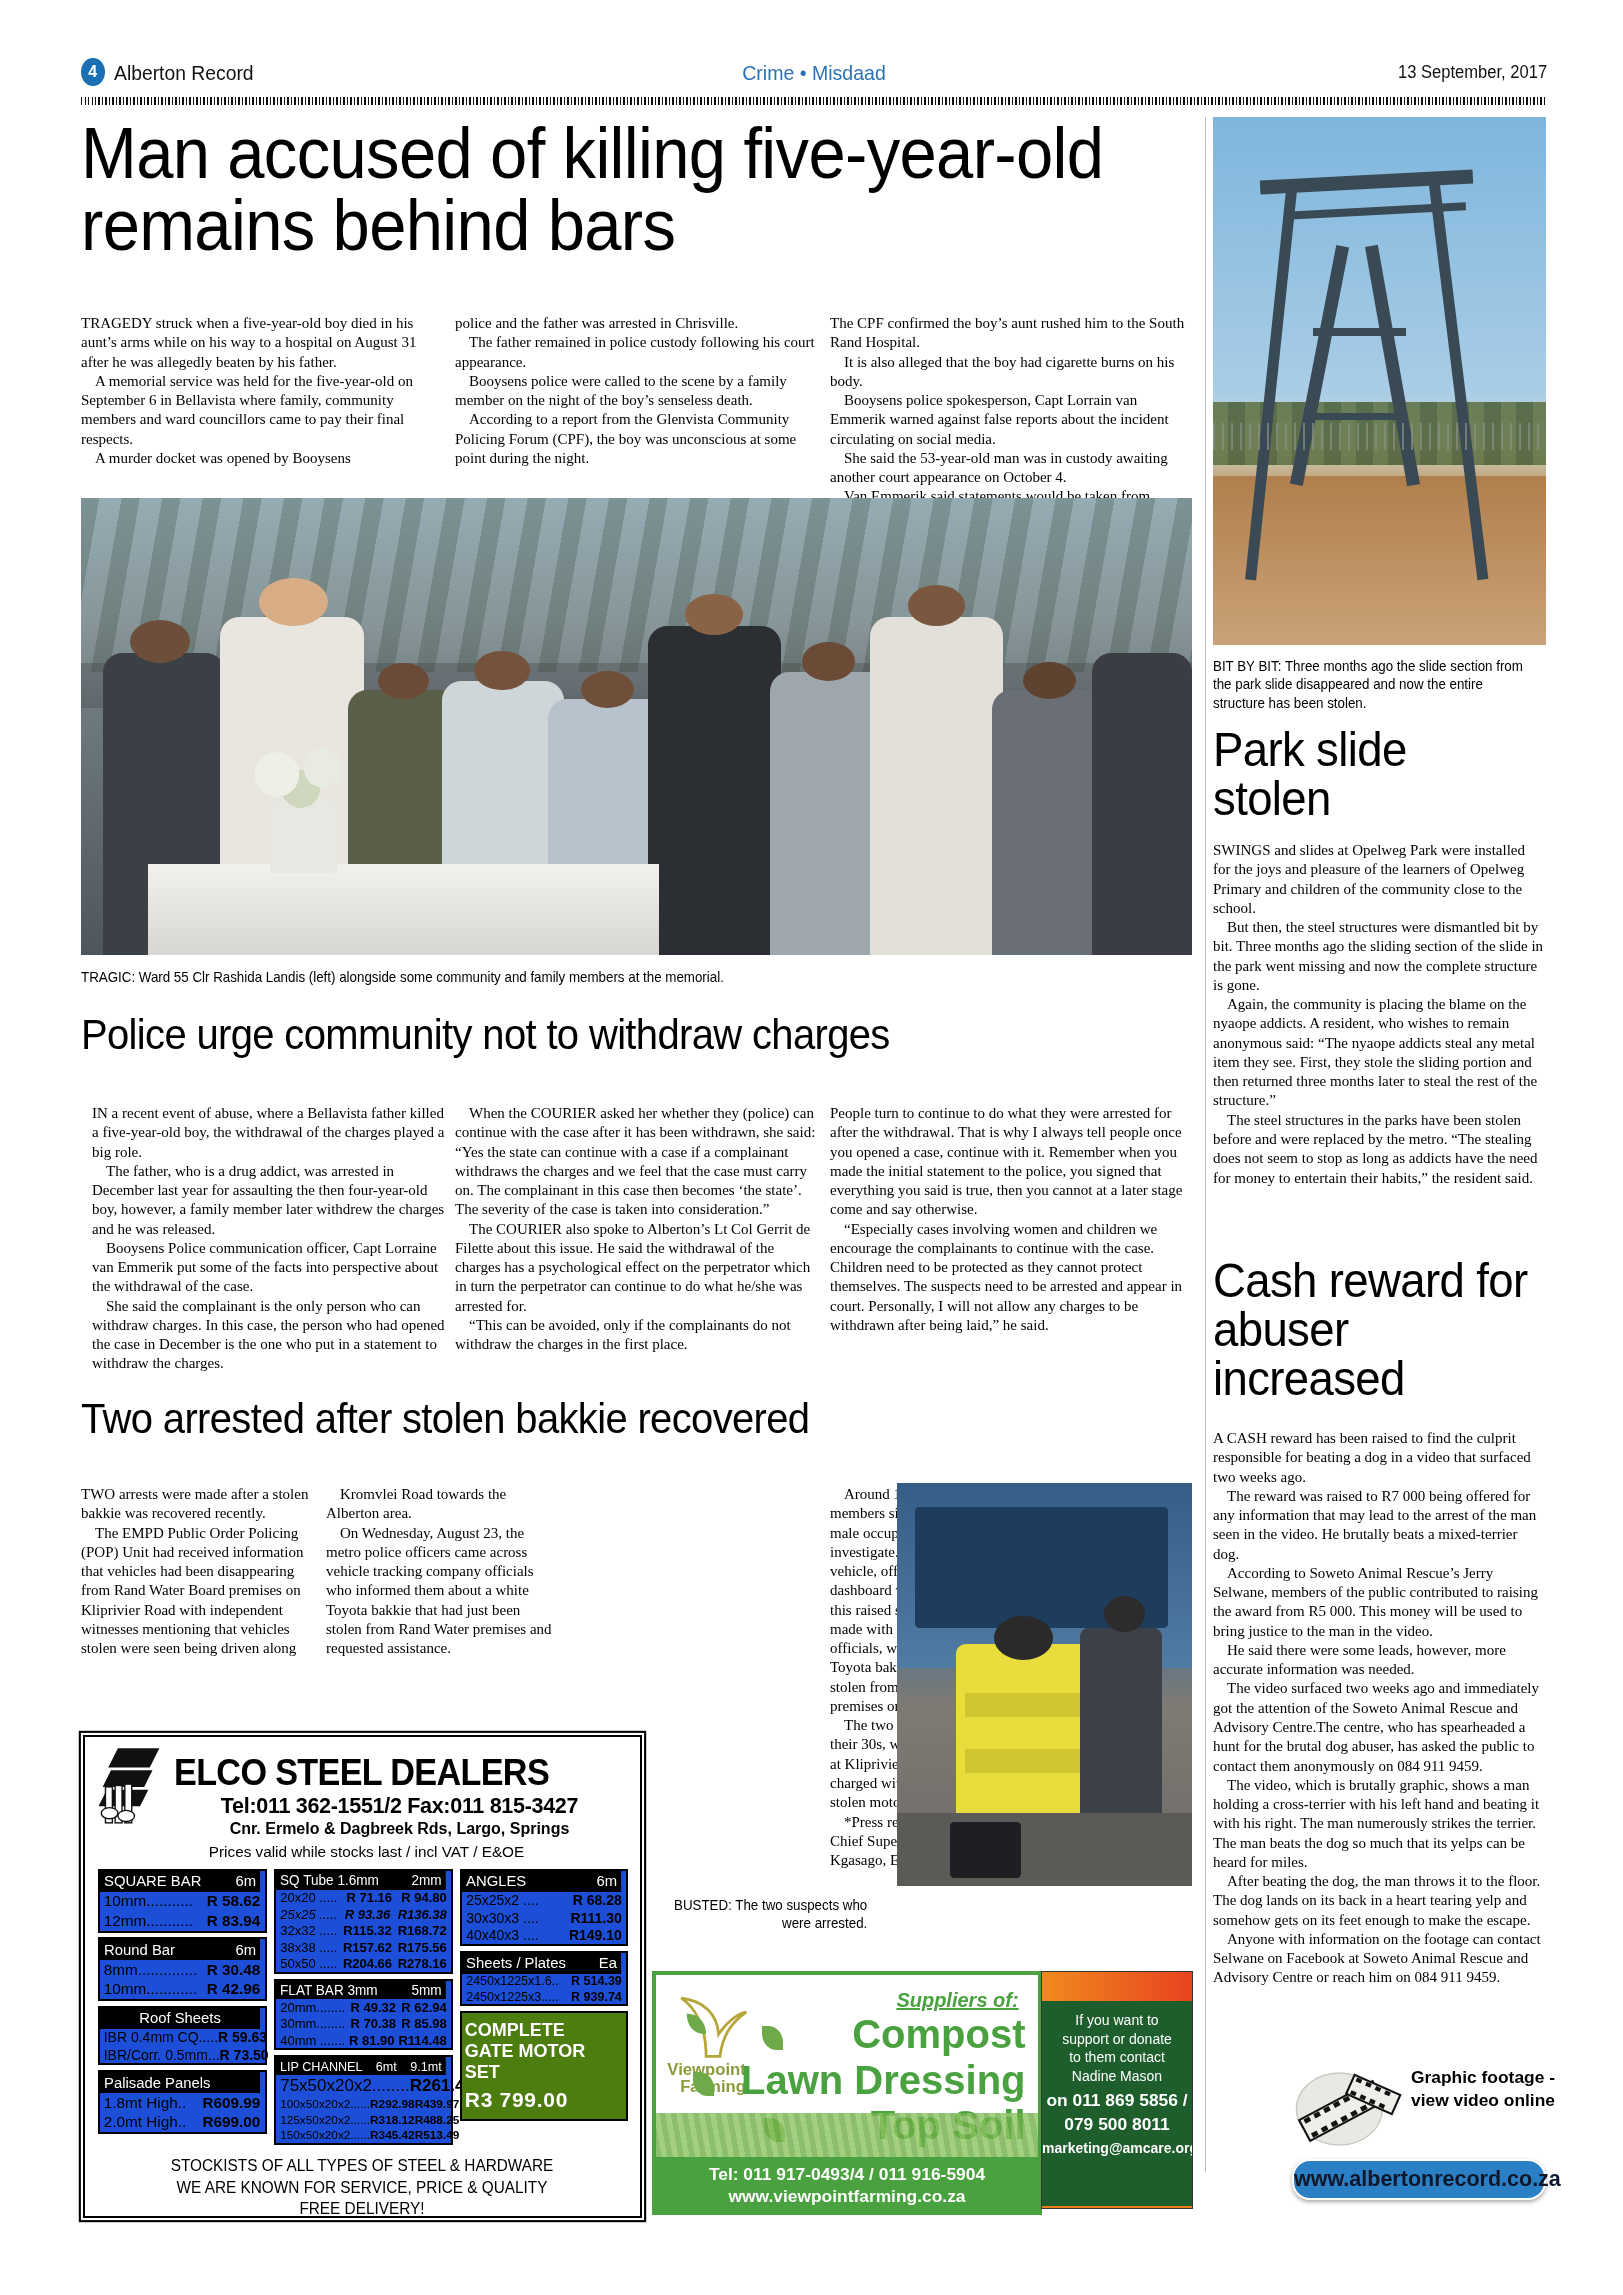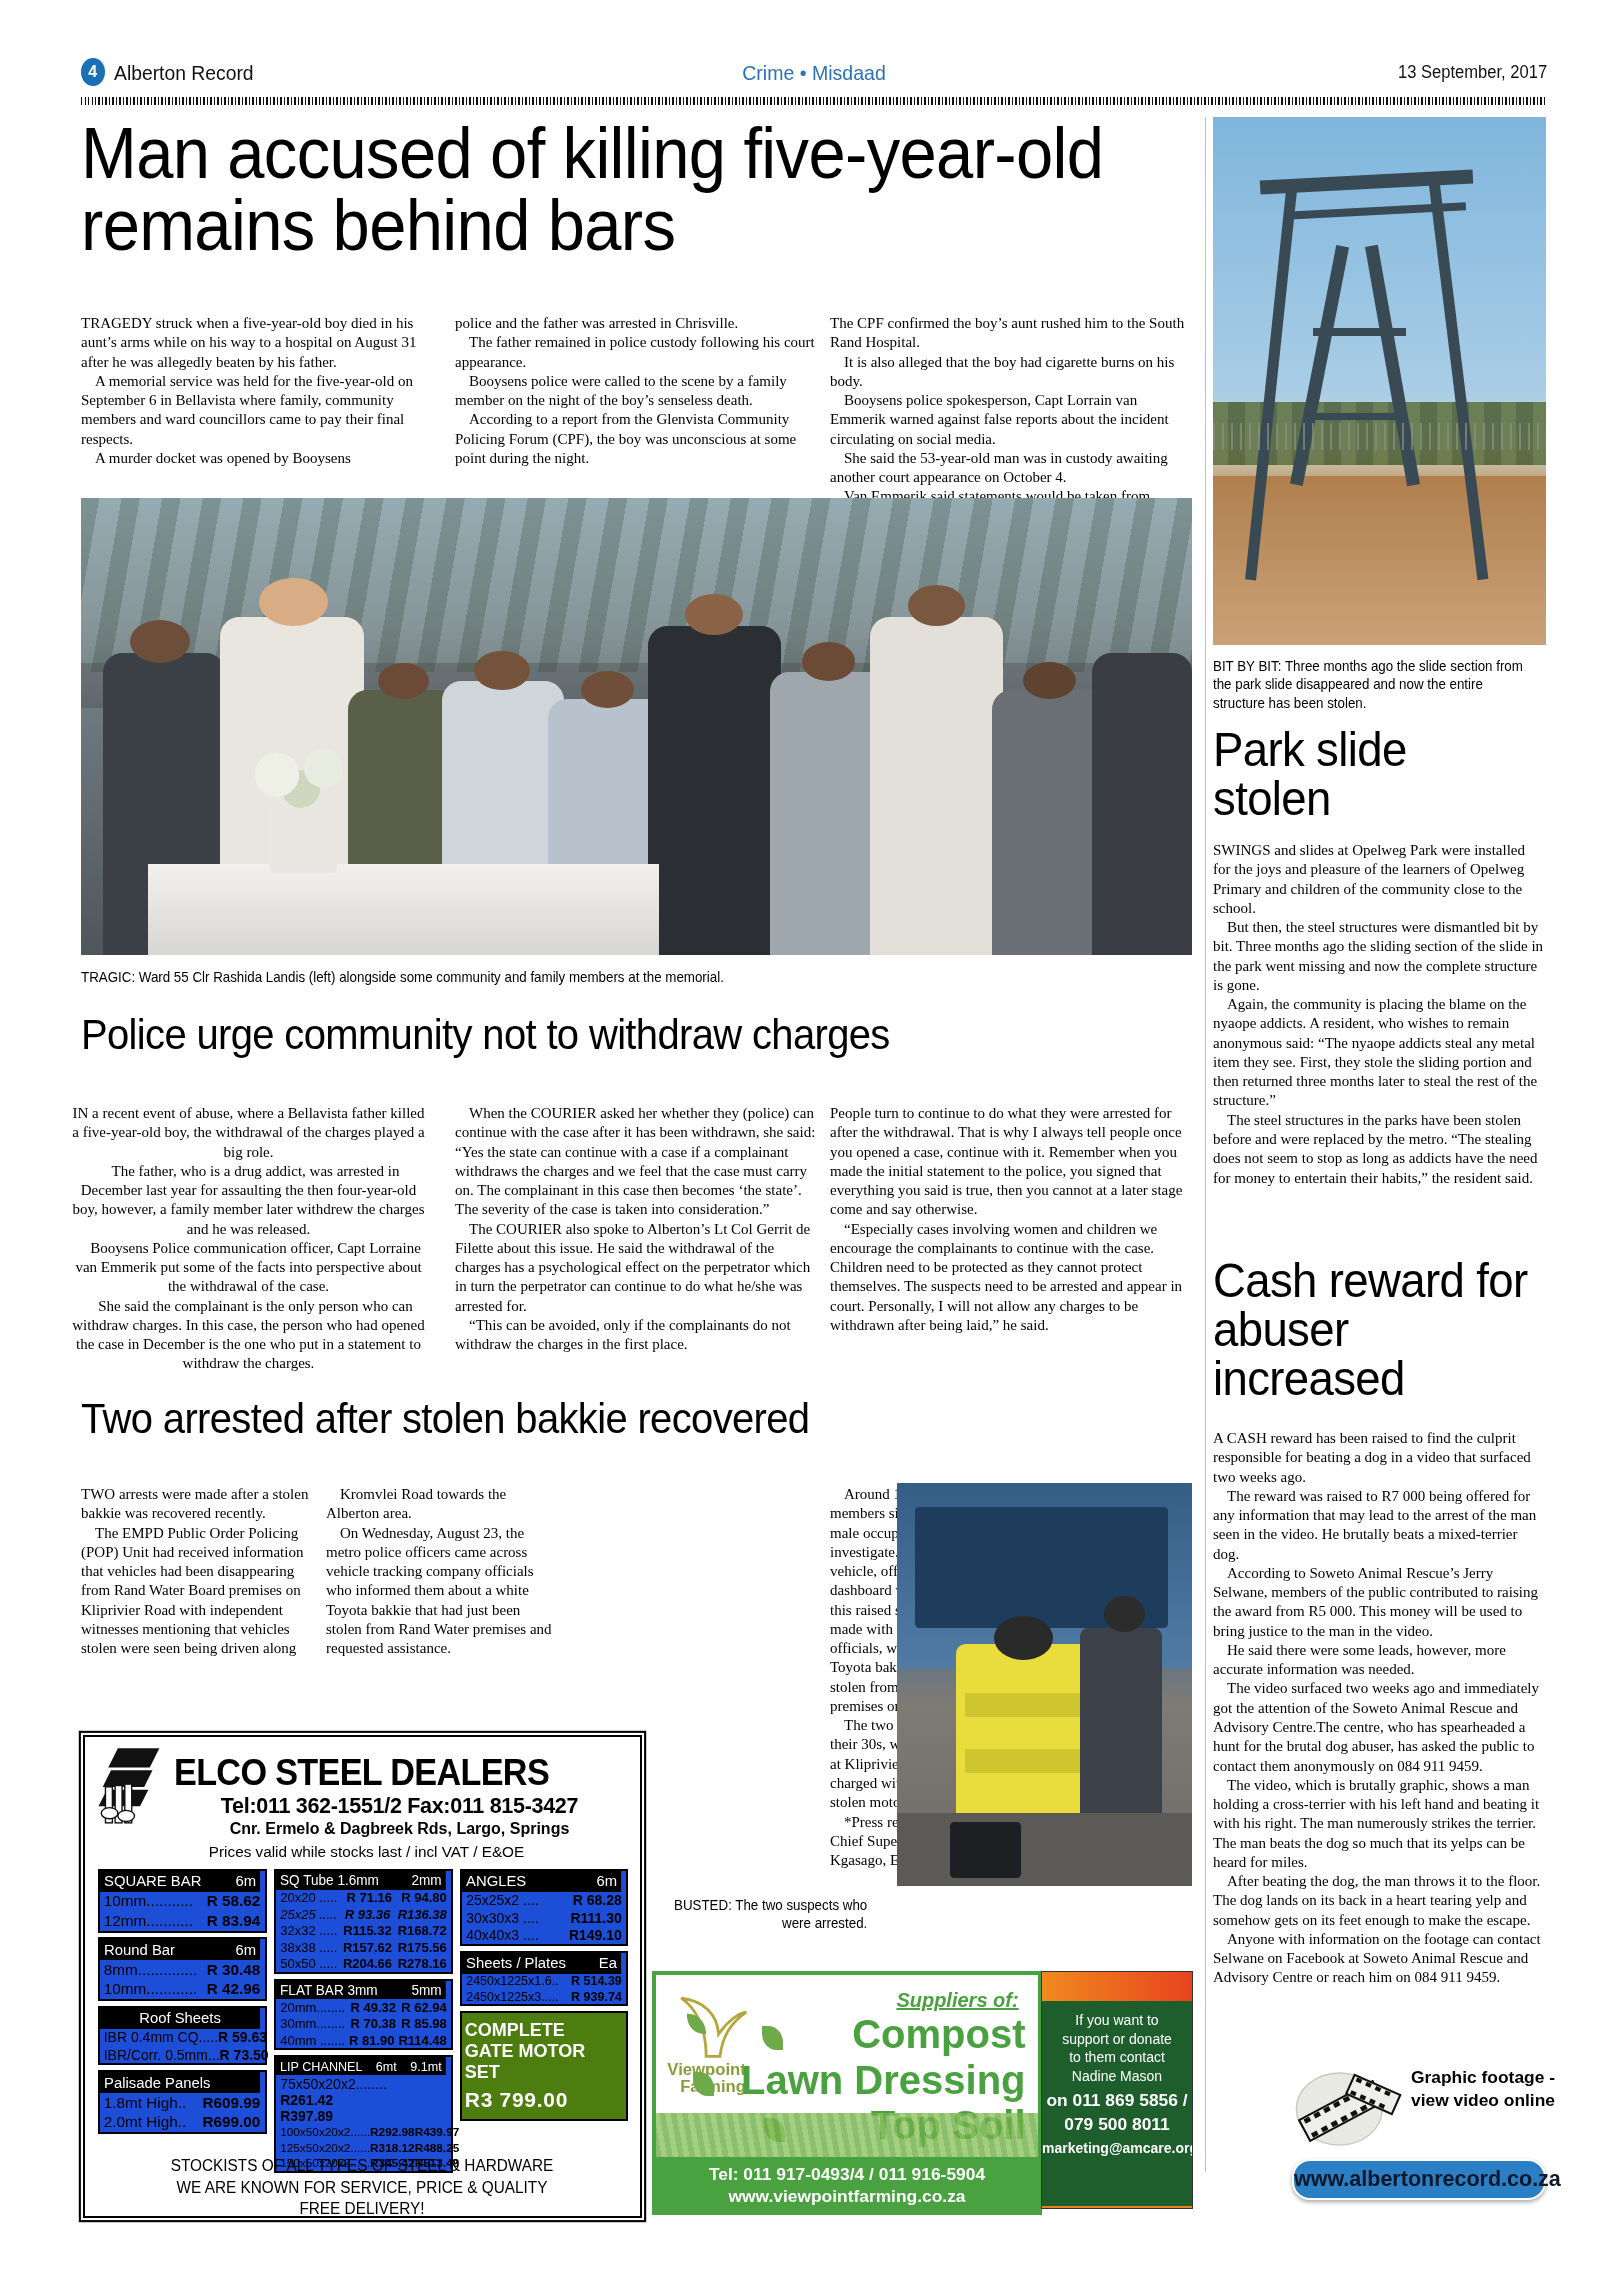--- a/index.html
+++ b/index.html
@@ -268,21 +268,21 @@
 
   <div class="body-col" style="position:absolute;left:1213px;top:841px;width:333px;">
     <p class="first">SWINGS and slides at Opelweg Park were installed for the joys and pleasure of the learners of Opelweg Primary and children of the community close to the school.</p>
     <p>But then, the steel structures were dismantled bit by bit. Three months ago the sliding section of the slide in the park went missing and now the complete structure is gone.</p>
     <p>Again, the community is placing the blame on the nyaope addicts. A resident, who wishes to remain anonymous said: “The nyaope addicts steal any metal item they see. First, they stole the sliding portion and then returned three months later to steal the rest of the structure.”</p>
     <p>The steel structures in the parks have been stolen before and were replaced by the metro. “The stealing does not seem to stop as long as addicts have the need for money to entertain their habits,” the resident said.</p>
   </div>
 
   <div class="hl hl-lg" style="position:absolute;left:81px;top:1013px;width:1152px;">Police urge community not to withdraw charges</div>
 
-  <div class="body-col" style="position:absolute;left:68px;top:1104px;width:361px;text-align:center;">
+  <div class="body-col" style="position:absolute;left:92px;top:1104px;width:361px;">
     <p class="first">IN a recent event of abuse, where a Bellavista father killed a five-year-old boy, the withdrawal of the charges played a big role.</p>
     <p>The father, who is a drug addict, was arrested in December last year for assaulting the then four-year-old boy, however, a family member later withdrew the charges and he was released.</p>
     <p>Booysens Police communication officer, Capt Lorraine van Emmerik put some of the facts into perspective about the withdrawal of the case.</p>
     <p>She said the complainant is the only person who can withdraw charges. In this case, the person who had opened the case in December is the one who put in a statement to withdraw the charges.</p>
   </div>
   <div class="body-col" style="position:absolute;left:830px;top:1104px;width:361px;">
     <p class="first">People turn to continue to do what they were arrested for after the withdrawal. That is why I always tell people once you opened a case, continue with it. Remember when you made the initial statement to the police, you signed that everything you said is true, then you cannot at a later stage come and say otherwise.</p>
     <p>“Especially cases involving women and children we encourage the complainants to continue with the case. Children need to be protected as they cannot protect themselves. The suspects need to be arrested and appear in court. Personally, I will not allow any charges to be withdrawn after being laid,” he said.</p>
   </div>
   <div class="body-col" style="position:absolute;left:455px;top:1104px;width:361px;">
@@ -515,21 +515,21 @@
             <b>R  81.90</b>
             <b>R114.48</b>
           </div>
       </div>
       <div class="tbl">
         <div class="th" style="font-size:13px;">
             <span>LIP CHANNEL</span>
             <span>6mt</span>
             <span>9.1mt</span>
           </div>
-        <div class="tr" style="font-size:14px;flex-direction:column;">
+        <div class="tr" style="font-size:17px;">
             <span>75x50x20x2........</span>
             <b>R261.42</b>
             <b>R397.89</b>
           </div>
         <div class="tr" style="font-size:11.8px;">
             <span>100x50x20x2......</span>
             <b>R292.98</b>
             <b>R439.97</b>
           </div>
         <div class="tr" style="font-size:11.8px;">

